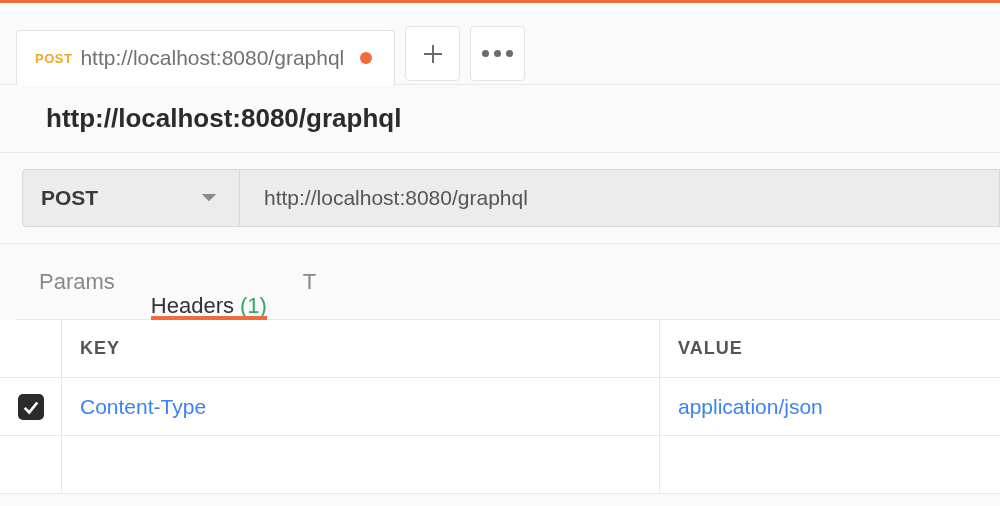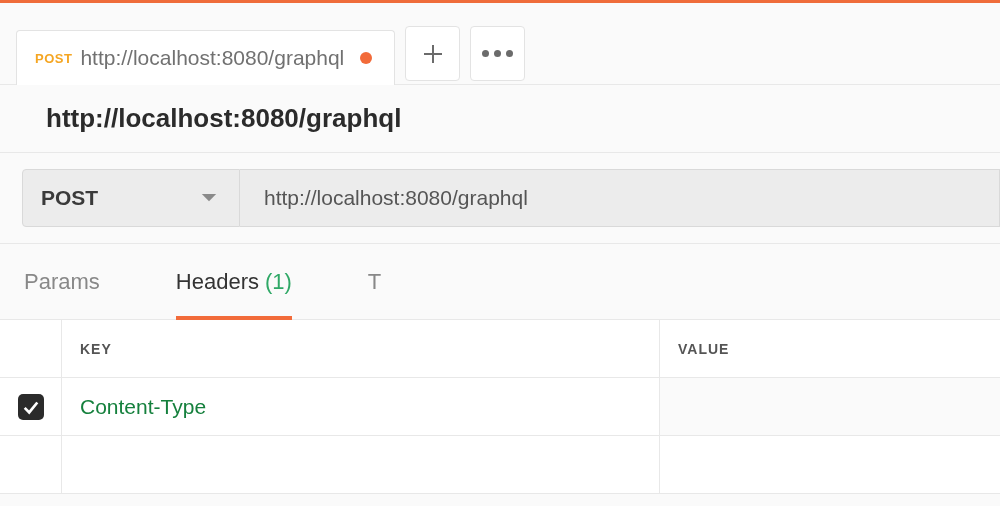--- a/index.html
+++ b/index.html
@@ -115,34 +115,35 @@
     padding: 0 24px;
     outline: none;
   }
 
   
   .subtabs {
     display: flex;
     align-items: center;
     padding: 0 24px;
     height: 76px;
-    gap: 76px;
+    gap: 36px;
     border-bottom: 1px solid #e8e8e8;
     white-space: nowrap;
+    margin-left: 15px;
   }
   .subtab {
     font-size: 22px;
     color: #888;
     cursor: pointer;
     height: 100%;
     display: flex;
     align-items: center;
     position: relative;
   }
-  .subtab.active { color: #333; }
+  .subtab.active { color: #333; align-items: flex-end; }
   .subtab.active::after {
     content: "";
     position: absolute;
     left: 0; right: 0; bottom: -1px;
     height: 4px;
     background: #f26b3a;
   }
   .subtab .count { color: #2fa866; margin-left: 6px; }
   .subtab .bdot {
     width: 12px; height: 12px; border-radius: 50%;
@@ -158,25 +159,25 @@
     display: flex;
     height: 58px;
     border-bottom: 1px solid #e8e8e8;
   }
   .hcell {
     border-right: 1px solid #e8e8e8;
     display: flex;
     align-items: center;
     padding: 0 18px;
     font-size: 21px;
-    color: #15803d;
+    color: #3b82f6;
     background: #fff;
   }
   .hrow.head .hcell {
-    font-size: 14px;
+    font-size: 18px;
     font-weight: 700;
     letter-spacing: 1px;
     color: #555;
     text-transform: uppercase;
     background: #fff;
   }
   .col-cb  { width: 62px; justify-content: center; padding: 0; }
   .col-key { width: 598px; }
   .col-val { flex: 1; border-right: none; }
   .hrow.head .col-cb { border-right: 1px solid #e8e8e8; }
@@ -249,19 +250,20 @@
   </div>
   <div class="hrow">
     <div class="hcell col-cb">
       <div class="cbx">
         <svg viewBox="0 0 20 20">
             <polyline points="3,11 8,16 17,5"></polyline>
           </svg>
       </div>
     </div>
     <div class="hcell col-key">Content-Type</div>
+    <div class="hcell col-val">application/json</div>
   </div>
   <div class="hrow">
     <div class="hcell col-cb"></div>
     <div class="hcell col-key"></div>
     <div class="hcell col-val"></div>
   </div>
 </div>
 
 </body></html>

